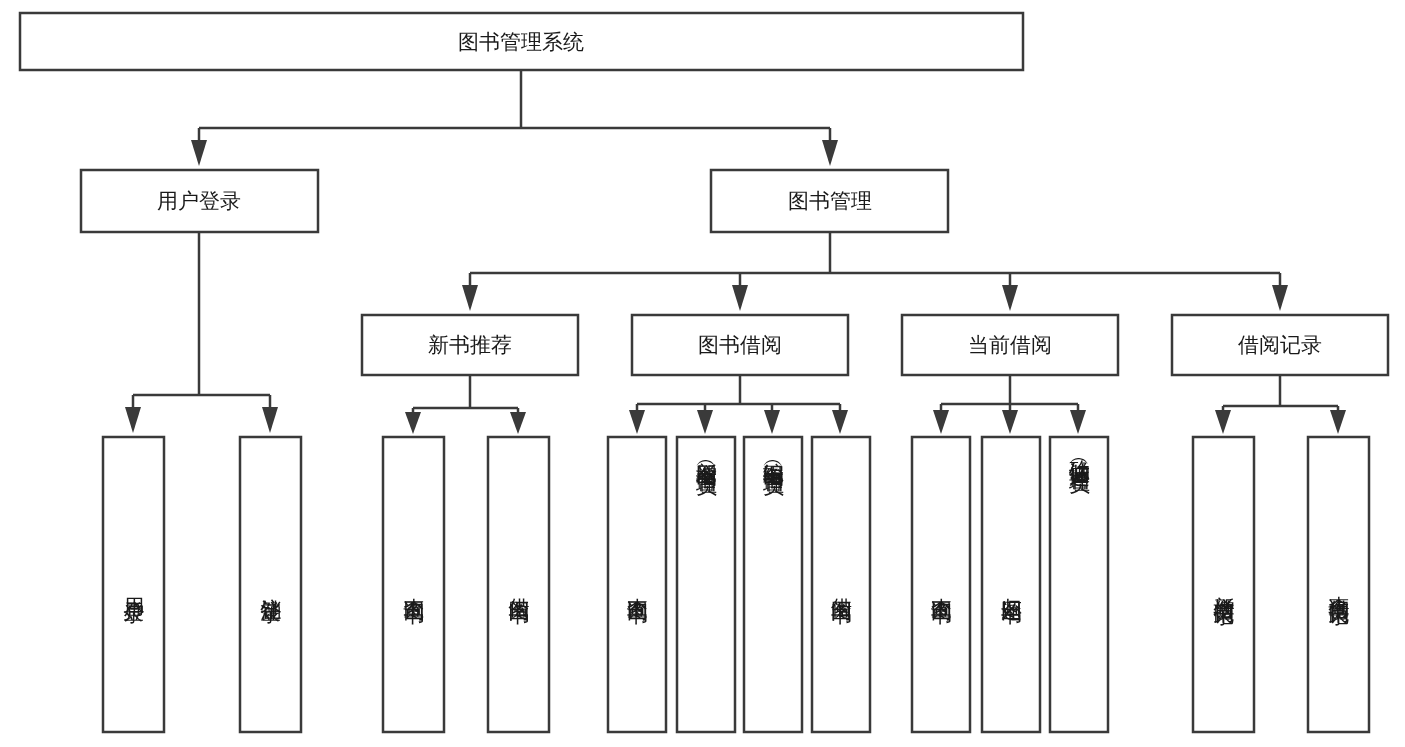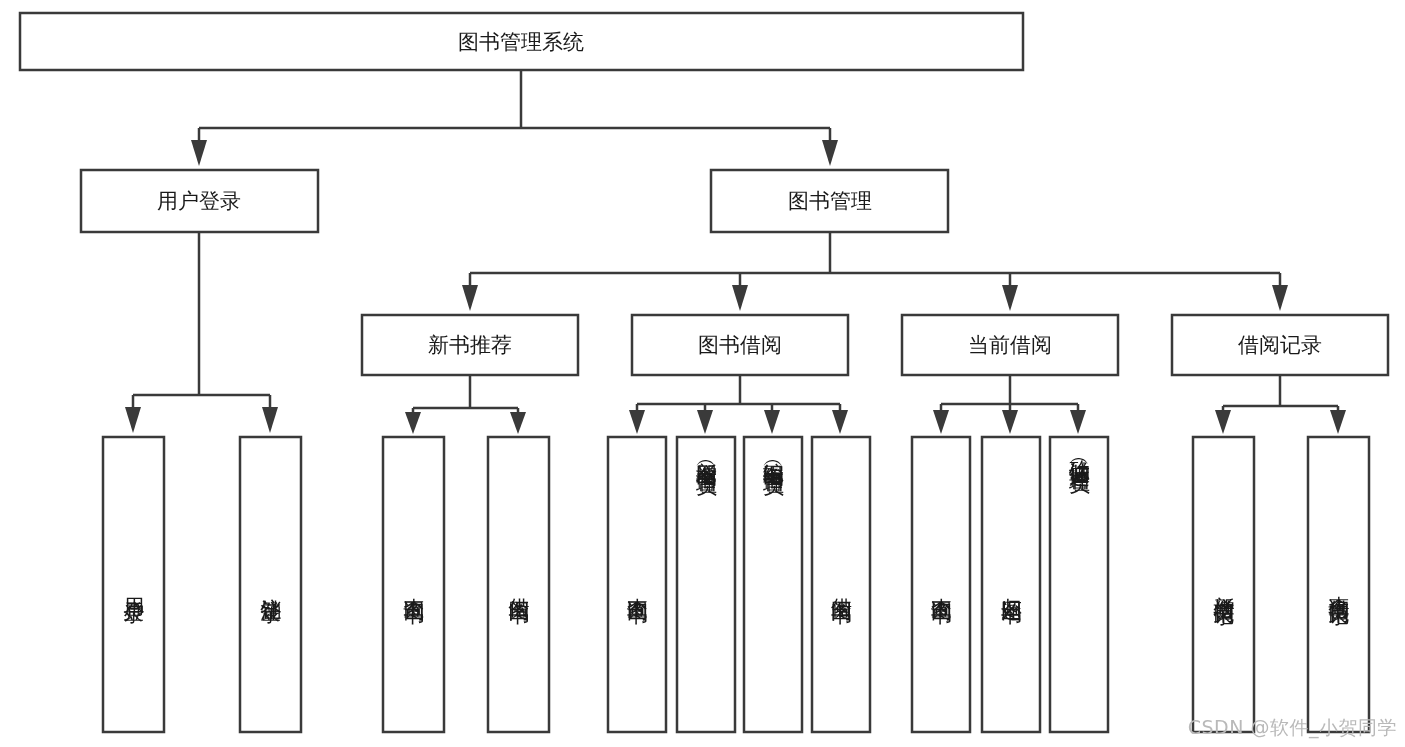--- a/index.html
+++ b/index.html
@@ -217,15 +217,14 @@
   <div class="node-label-v" style="left:744px; top:437px; width:58px; height:295px; justify-content:flex-start; padding-top:8px; box-sizing:border-box;">编辑图书（管理员）</div>
   <div class="node-label-v" style="left:812px; top:437px; width:58px; height:295px;">借阅图书</div>
 
   <div class="node-label-v" style="left:912px; top:437px; width:58px; height:295px;">查询图书</div>
   <div class="node-label-v" style="left:982px; top:437px; width:58px; height:295px;">归还图书</div>
   <div class="node-label-v" style="left:1050px; top:437px; width:58px; height:295px; justify-content:flex-start; padding-top:6px; box-sizing:border-box;">确认归还（管理员）</div>
 
   <div class="node-label-v" style="left:1193px; top:437px; width:61px; height:295px;">新增借阅记录</div>
   <div class="node-label-v" style="left:1308px; top:437px; width:61px; height:295px;">查询借阅记录</div>
 
-  <div class="watermark">CSDN @软件_小贺同学</div>
 
 </div>
 
 </body></html>

